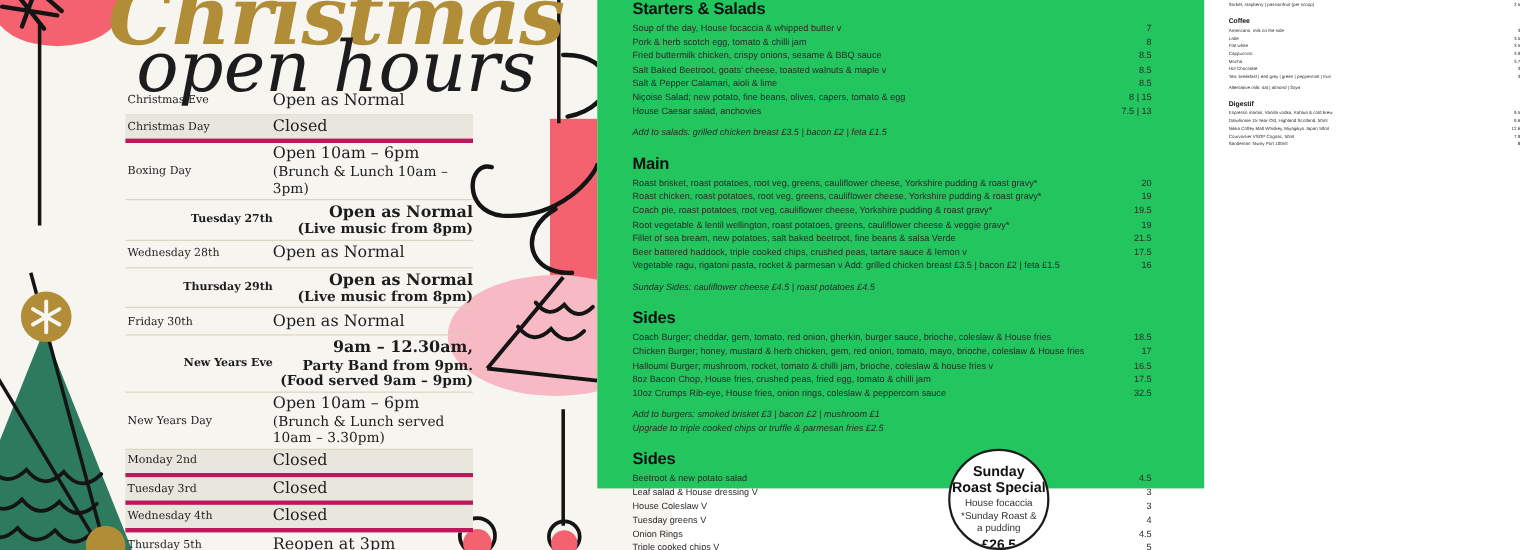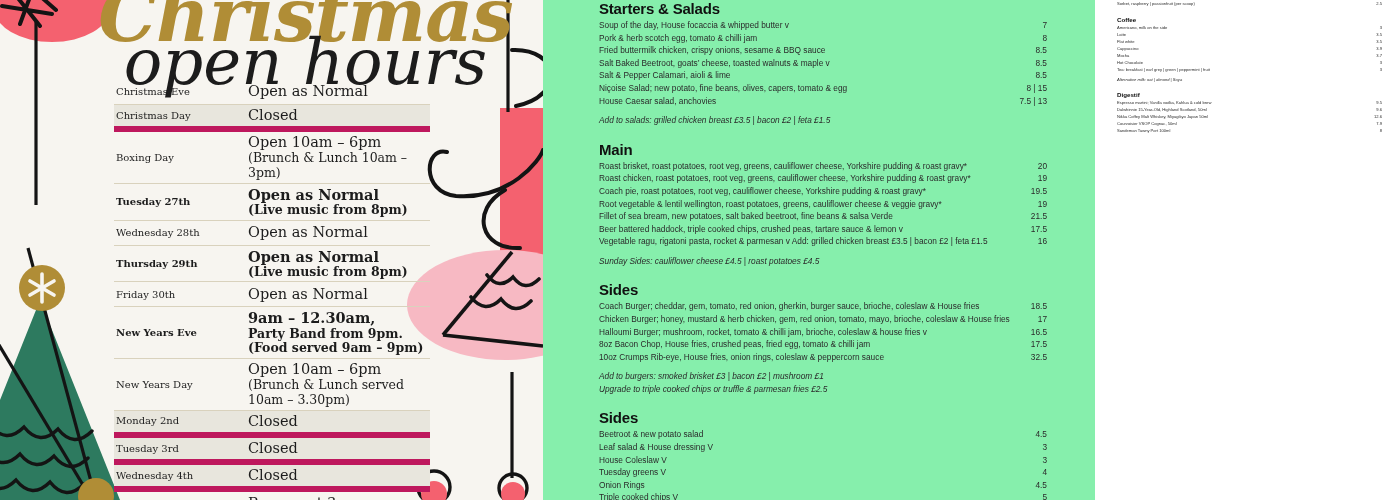--- a/index.html
+++ b/index.html
@@ -31,39 +31,39 @@
   }
 
   .hours-table {
     position: absolute; left: 114px; top: 80px; width: 316px; z-index: 5;
   }
   .hrow {
     display: flex; align-items: center;
     border-bottom: 1px solid #d9d2bd;
     min-height: 25px; padding: 2px 0 2px 2px;
   }
-  .hrow.shaded { background: #e8e6dd; border-bottom: 6px solid #be185d; }
+  .hrow.shaded { background: #e8e6dd; border-bottom: 4px solid #be185d; }
   .hday {
     width: 132px; flex: 0 0 132px;
     font-family: "DejaVu Serif", serif; font-size: 10px; color: #1c1c1c;
     line-height: 1.15;
   }
   .hval {
     flex: 1; font-family: "DejaVu Serif", serif; font-size: 14.5px; color: #1c1c1c;
     line-height: 1.18;
   }
-  .hrow.bold .hday, .hrow.bold .hval { font-weight: bold; }
+  .hrow.bold .hday, .hrow.bold .hval { font-weight: bold; text-align: right; }
   .hval .sub { display: block; font-size: 12.5px; }
 
   
 
   
   .menu {
-    position: absolute; left: 543px; top: 0; width: 552px; height: 500px;
-    background: #86efac; padding: 0 48px 0 56px;
+    position: absolute; left: 543px; top: 0; width: 552px; height: 444px;
+    background: #22c55e; padding: 0 48px 0 32px;
     font-family: "Liberation Sans", sans-serif;
   }
   .sec { margin-top: 0; }
   .sec + .sec { margin-top: 14px; }
   .sec-title {
     font-size: 15px; font-weight: bold; color: #101010; letter-spacing: -0.2px;
     margin-bottom: 2px;
   }
   .mrow { display: flex; align-items: flex-end; font-size: 8.3px; color: #2a2a2a; line-height: 1.52; }
   .mname { flex: 1; padding-right: 10px; }
@@ -314,20 +314,30 @@
           <div class="mname">Onion Rings</div>
           <div class="mprice">4.5</div>
         </div>
         <div class="mrow">
           <div class="mname">Triple cooked chips V</div>
           <div class="mprice">5</div>
         </div>
       </div>
     </div>
 
+  <div class="roast-badge">
+    <div class="rb-l1">Sunday</div>
+    <div class="rb-l2">Roast Special</div>
+    <div class="rb-l3" id="roast-badge-desc">
+        <div>House focaccia</div>
+        <div>*Sunday Roast &amp;</div>
+        <div>a pudding</div>
+      </div>
+    <div class="rb-price">£26.5</div>
+  </div>
 
   <div class="right">
     <div class="drinks" id="drinks-root">
         <div class="drow">
           <div class="dname">Sorbet, raspberry | passionfruit  (per scoop)</div>
           <div class="dprice">2.5</div>
         </div>
         <div class="dgap"></div>
         <div class="dsec-title">Coffee</div>
         <div class="drow">

